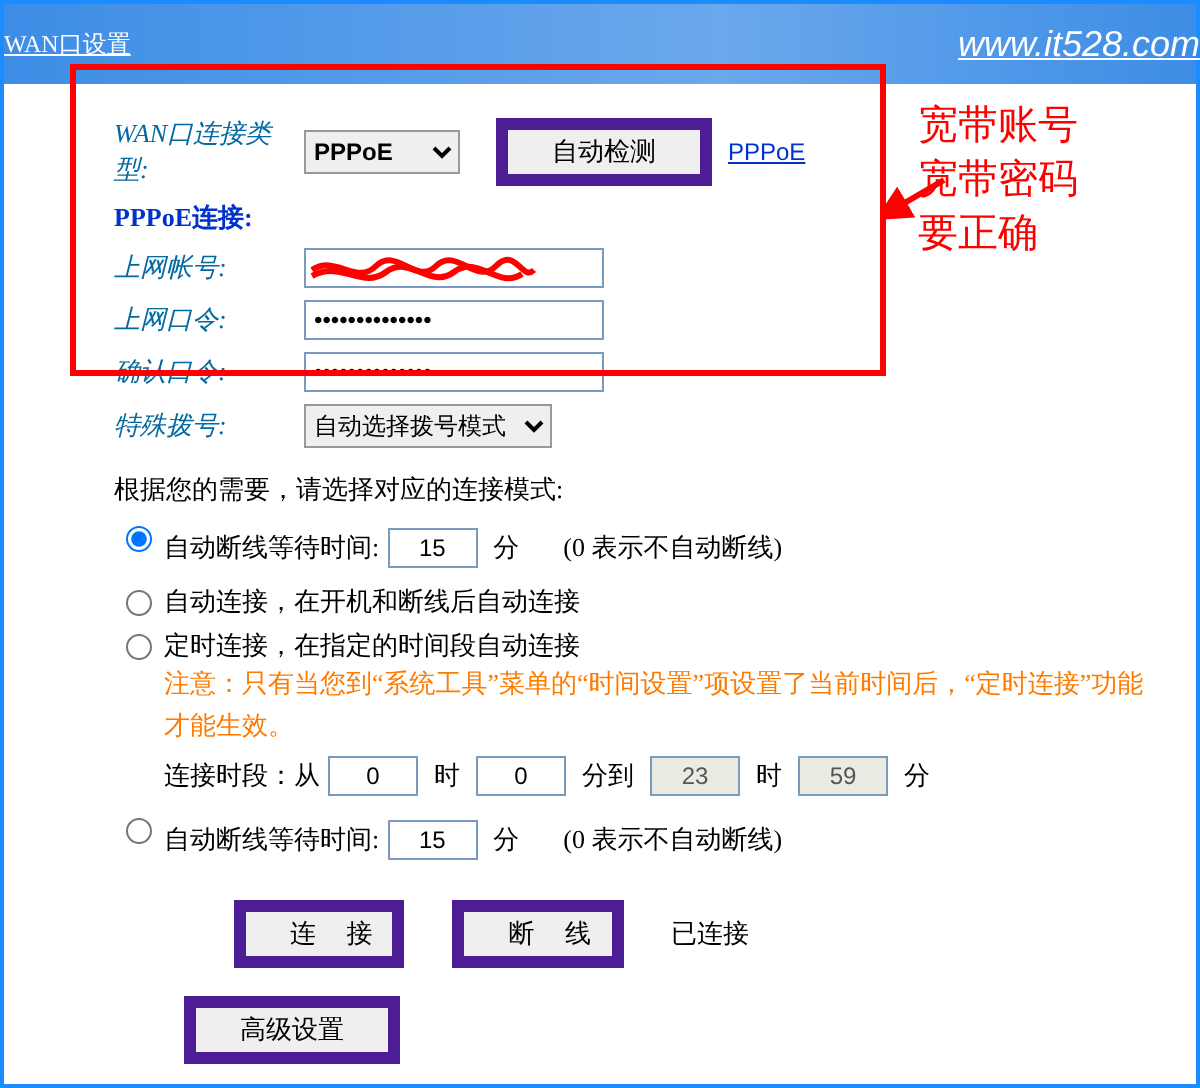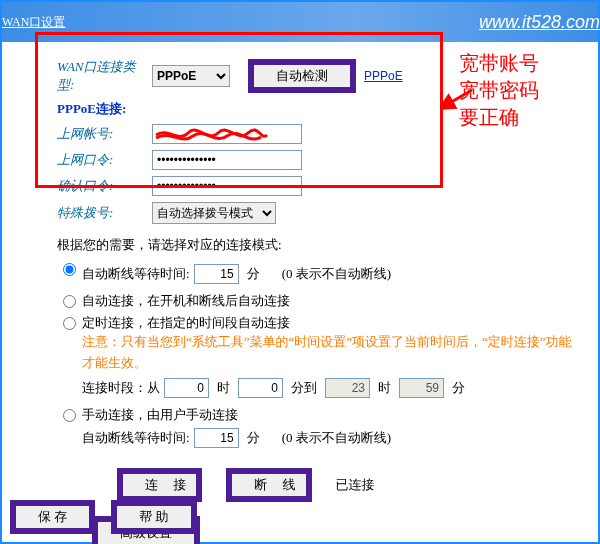--- a/index.html
+++ b/index.html
@@ -79,21 +79,21 @@
     margin-left: 8px;
   }
   .txt {
     width: 150px;
     height: 20px;
     border: 1px solid #7a9ac0;
     padding: 0 4px;
     font-family: Arial, sans-serif;
     font-size: 12px;
   }
-  .txt.small { width: 45px; text-align: right; }
+  .txt.small { width: 45px; text-align: center; }
   .txt.small.ro { background: #ebebe4; color: #555; }
   .scribble {
     position: relative;
     width: 150px;
     height: 20px;
     border: 1px solid #7a9ac0;
     overflow: hidden;
   }
   .scribble svg { position: absolute; top: 0; left: 0; }
   .redbox {
@@ -236,21 +236,20 @@
             <span class="unit">时</span>
             <input class="txt small ro" readonly="" value="59" style="">
             <span class="unit">分</span>
           </div>
         </div>
       </div>
 
       <div class="opt">
         <input type="radio" name="cm" style="">
         <div class="opt-body">
-          <div>手动连接，由用户手动连接</div>
           <div class="opt-line">
             <span>自动断线等待时间:</span>
             <input class="txt small" value="15" style="">
             <span class="unit">分</span>
             <span class="hint">(0 表示不自动断线)</span>
           </div>
         </div>
       </div>
 
       <div class="footer-row">
@@ -276,17 +275,13 @@
     </defs>
     <line x1="30" y1="8" x2="6" y2="22" stroke="#ff0000" stroke-width="3" marker-end="url(#ah)"></line>
   </svg>
 
   <div class="annotation">
     <div>宽带账号</div>
     <div>宽带密码</div>
     <div>要正确</div>
   </div>
 
-  <div class="bottom-bar">
-    <button class="btn">保 存</button>
-    <button class="btn">帮 助</button>
-  </div>
 </div>
 
 </body></html>

